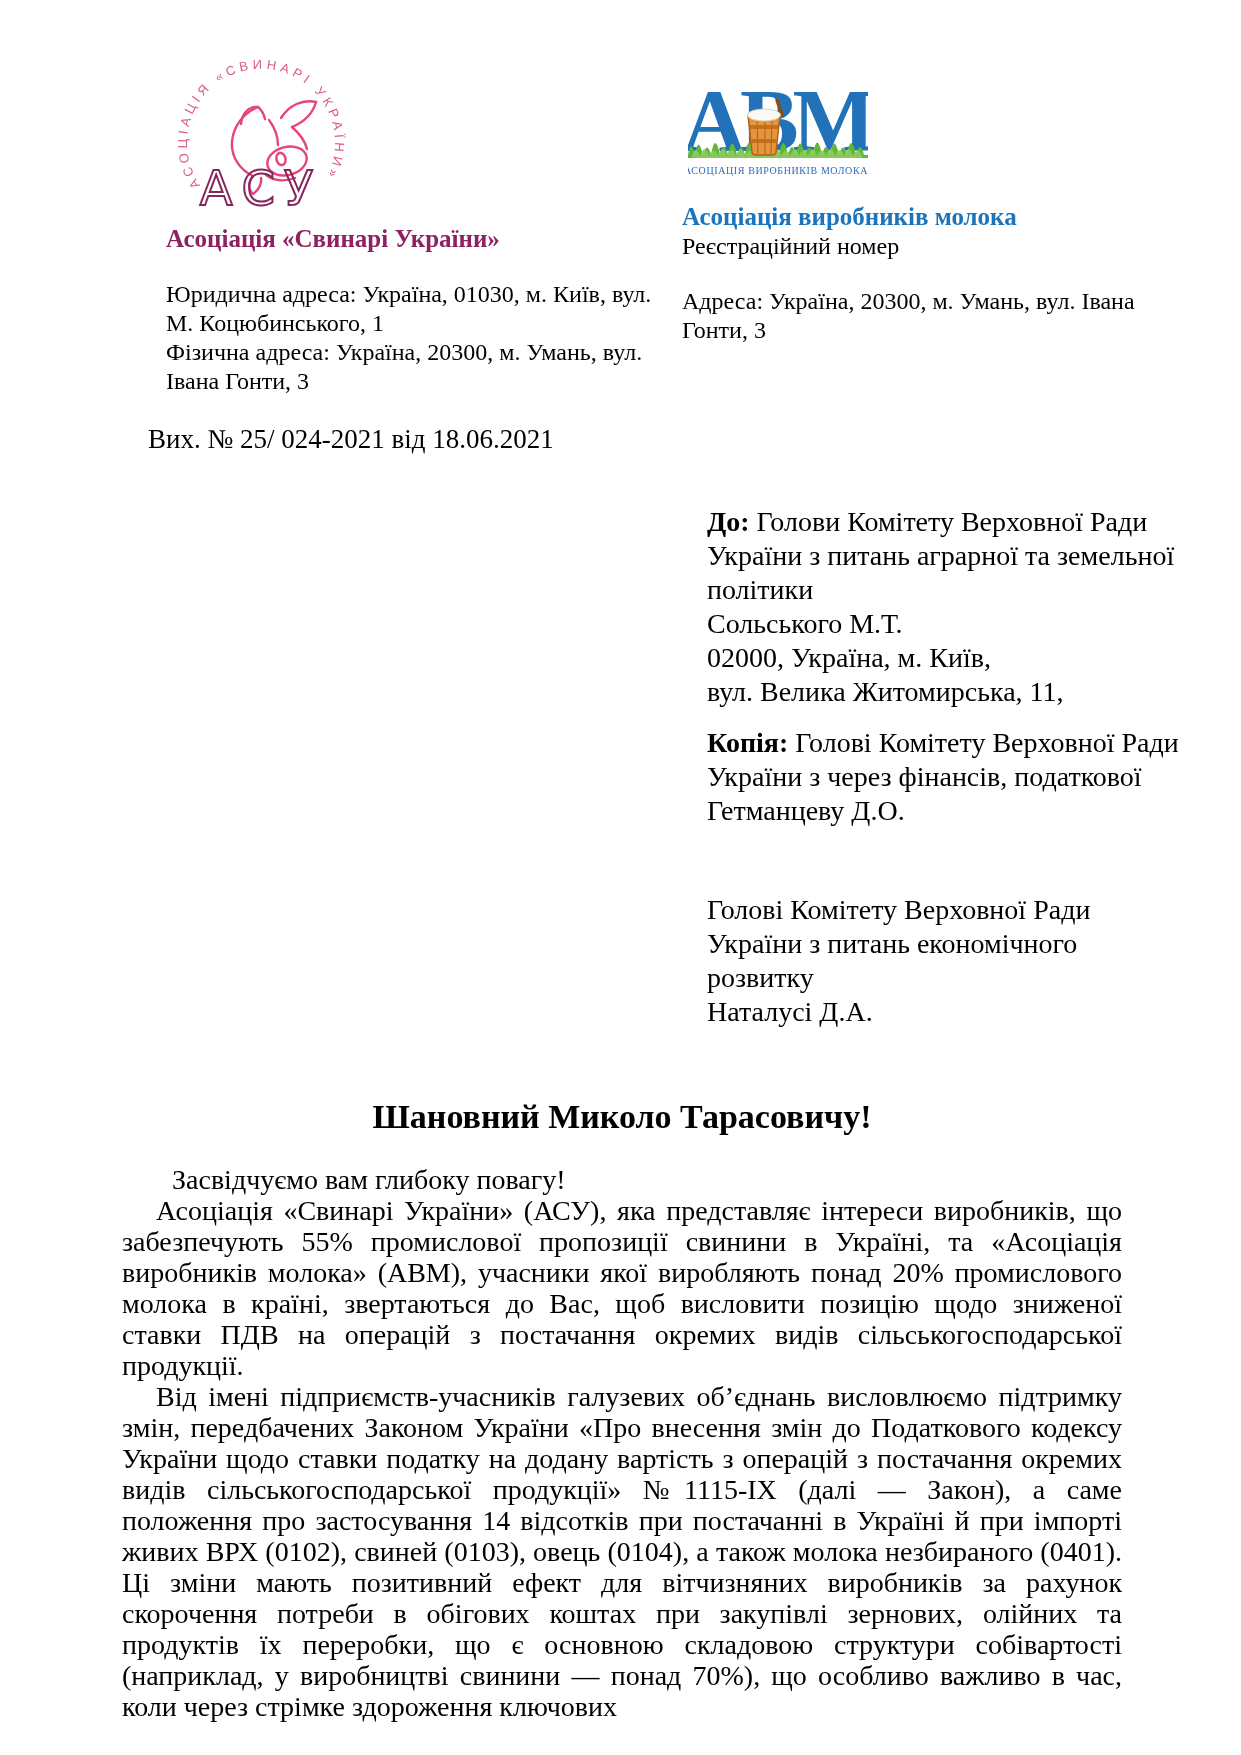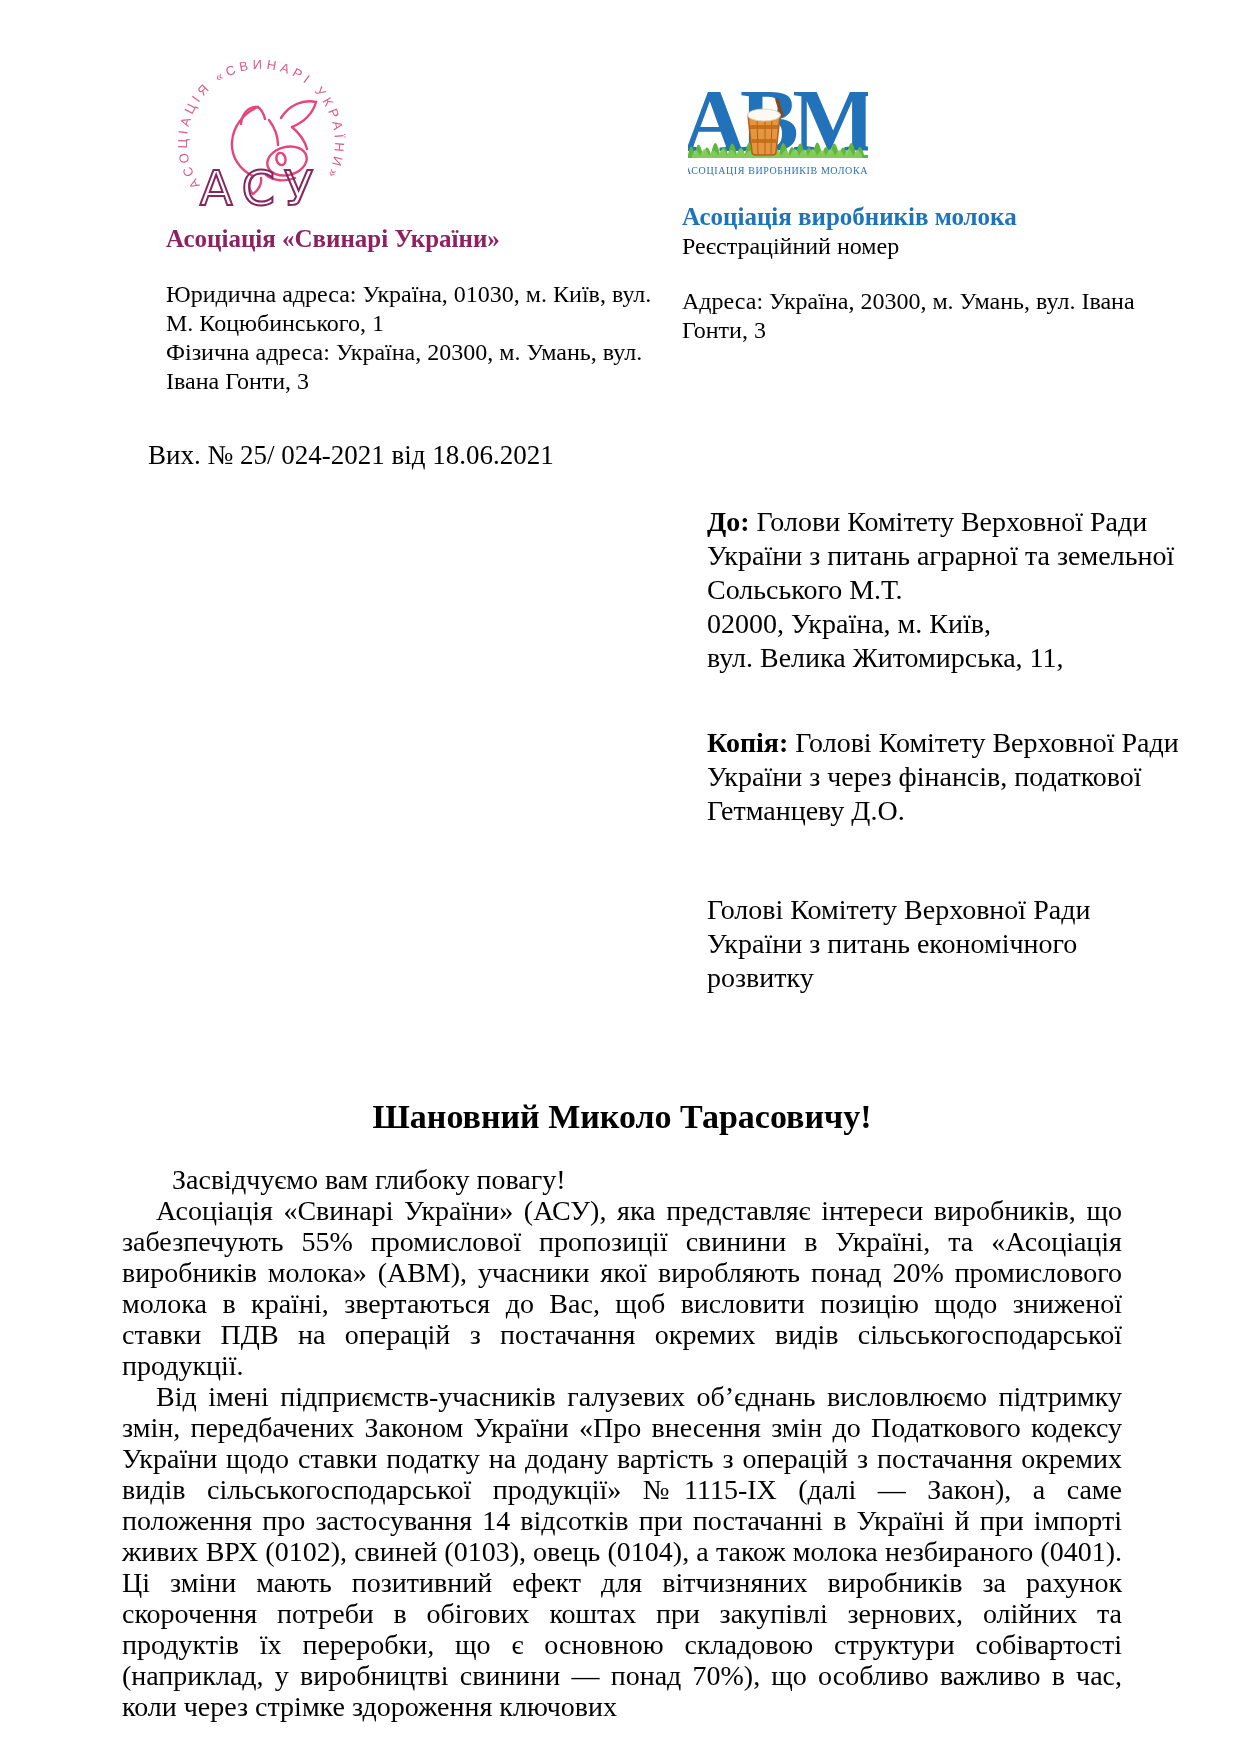--- a/index.html
+++ b/index.html
@@ -89,40 +89,42 @@
       <text x="88" y="98" text-anchor="middle" font-family="Liberation Serif, serif" font-size="10" letter-spacing="0.6" fill="#2E6DB5">АСОЦІАЦІЯ ВИРОБНИКІВ МОЛОКА</text>
     </svg>
     <div class="org-name">Асоціація виробників молока</div>
     <div class="org-line">Реєстраційний номер</div>
     <div class="org-addr">
       <div>Адреса: Україна, 20300, м. Умань, вул. Івана</div>
       <div>Гонти, 3</div>
     </div>
   </div>
 
-  <div class="abs ref-line" style="left:148px;top:440px;">Вих. № 25/ 024-2021 від 18.06.2021</div>
+  <div class="abs ref-line" style="left:148px;top:424px;">Вих. № 25/ 024-2021 від 18.06.2021</div>
 
   <div class="abs recipient" style="left:683px;top:505px;">
     <div><span class="lbl">До:</span><span> Голови Комітету Верховної Ради</span></div>
     <div>України з питань аграрної та земельної</div>
+    <div>політики</div>
     <div>Сольського М.Т.</div>
     <div>02000, Україна, м. Київ,</div>
     <div>вул. Велика Житомирська, 11,</div>
   </div>
 
   <div class="abs recipient" style="left:683px;top:726px;">
     <div><span class="lbl">Копія:</span><span> Голові Комітету Верховної Ради</span></div>
     <div>України з через фінансів, податкової</div>
     <div>Гетманцеву Д.О.</div>
   </div>
 
   <div class="abs recipient" style="left:683px;top:893px;">
     <div>Голові Комітету Верховної Ради</div>
     <div>України з питань економічного</div>
     <div>розвитку</div>
+    <div>Наталусі Д.А.</div>
   </div>
 
   <div class="abs salutation" style="left:122px;top:1098px;">Шановний Миколо Тарасовичу!</div>
 
   <div class="abs letter-body" style="left:122px;top:1164px;">
     <p class="greet">Засвідчуємо вам глибоку повагу!</p>
     <p>Асоціація «Свинарі України» (АСУ), яка представляє інтереси виробників, що забезпечують 55% промислової пропозиції свинини в Україні, та «Асоціація виробників молока» (АВМ), учасники якої виробляють понад 20% промислового молока в країні, звертаються до Вас, щоб висловити позицію щодо зниженої ставки ПДВ на операцій з постачання окремих видів сільськогосподарської продукції.</p>
     <p>Від імені підприємств-учасників галузевих об’єднань висловлюємо підтримку змін, передбачених Законом України «Про внесення змін до Податкового кодексу України щодо ставки податку на додану вартість з операцій з постачання окремих видів сільськогосподарської продукції» №1115-IX (далі — Закон), а саме положення про застосування 14 відсотків при постачанні в Україні й при імпорті живих ВРХ (0102), свиней (0103), овець (0104), а також молока незбираного (0401). Ці зміни мають позитивний ефект для вітчизняних виробників за рахунок скорочення потреби в обігових коштах при закупівлі зернових, олійних та продуктів їх переробки, що є основною складовою структури собівартості (наприклад, у виробництві свинини — понад 70%), що особливо важливо в час, коли через стрімке здороження ключових</p>
   </div>
 

